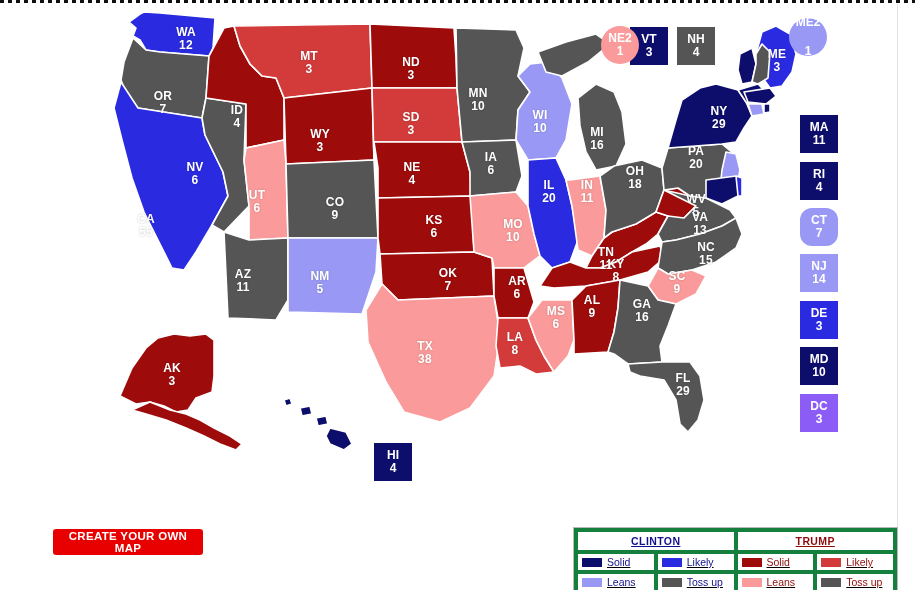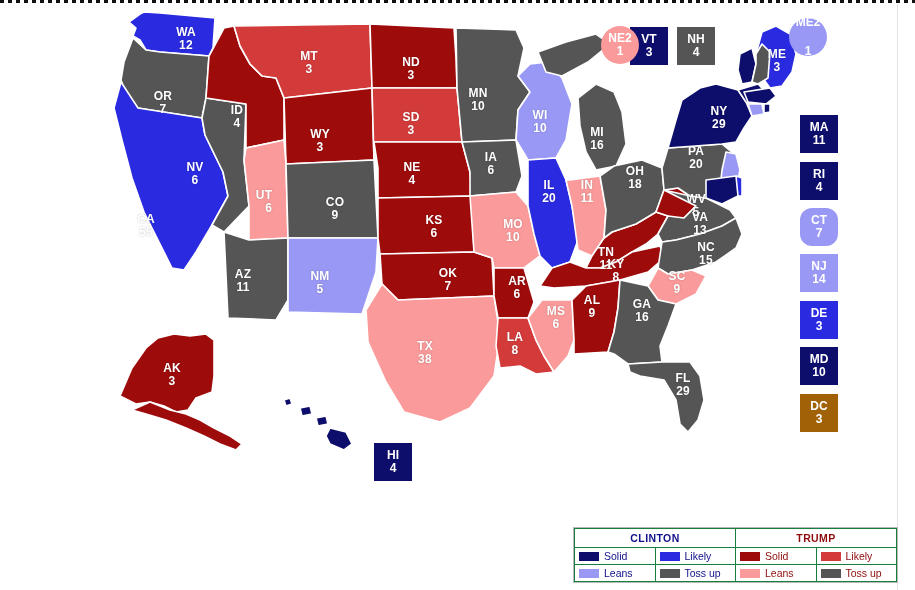--- a/index.html
+++ b/index.html
@@ -106,25 +106,26 @@
     border: 1px solid #b9b9b9;
     background: #ffffff;
     box-sizing: border-box;
   }
   #legend table {
     border-collapse: collapse;
     width: 100%;
     font-size: 10.5px;
   }
   #legend td, #legend th {
-    border: 1px solid #15803d;
+    border: 4px solid #15803d;
     padding: 1px 4px;
     font-weight: normal;
     vertical-align: middle;
     height: 14px;
+    text-decoration: underline;
   }
   #legend th {
     text-align: center;
     font-weight: bold;
     font-size: 10.5px;
     letter-spacing: 0.4px;
     padding: 2px 4px;
   }
   .lg-clinton-head { color: #10108a; }
   .lg-trump-head { color: #8e0b0b; }
@@ -231,21 +232,21 @@
           <span class="ev">4</span>
         </div>
         <div class="slabel" style="left: 309px; top: 63px;">
           <span class="ab">MT</span>
           <span class="ev">3</span>
         </div>
         <div class="slabel" style="left: 320px; top: 141px;">
           <span class="ab">WY</span>
           <span class="ev">3</span>
         </div>
-        <div class="slabel" style="left: 264px; top: 202px; text-align: right;">
+        <div class="slabel" style="left: 257px; top: 202px;">
           <span class="ab">UT</span>
           <span class="ev">6</span>
         </div>
         <div class="slabel" style="left: 335px; top: 209px;">
           <span class="ab">CO</span>
           <span class="ev">9</span>
         </div>
         <div class="slabel" style="left: 243px; top: 281px;">
           <span class="ab">AZ</span>
           <span class="ev">11</span>
@@ -401,41 +402,42 @@
           <span>14</span>
         </div>
         <div class="sbox" style="left: 800px; top: 301px; background: rgb(42, 42, 224);">
           <span>DE</span>
           <span>3</span>
         </div>
         <div class="sbox" style="left: 800px; top: 347px; background: rgb(13, 13, 107);">
           <span>MD</span>
           <span>10</span>
         </div>
-        <div class="sbox" style="left: 800px; top: 394px; background: #a16207;">
+        <div class="sbox" style="left: 800px; top: 394px; background: #8b5cf6;">
           <span>DC</span>
           <span>3</span>
         </div>
         <div class="sbox" style="left: 374px; top: 443px; background: rgb(13, 13, 107);">
           <span>HI</span>
           <span>4</span>
         </div>
       </div>
     <div id="map-circles">
         <div class="scirc" style="left: 557px; top: 26px; background: rgb(250, 154, 154); margin-left: 44px;">
           <span>NE2</span>
           <span>1</span>
         </div>
         <div class="scirc" style="left: 789px; top: 18px; background: rgb(153, 153, 245); gap: 16px;">
           <span>ME2</span>
           <span>1</span>
         </div>
       </div>
   </div>
 
+  <button id="cta-button">CREATE YOUR OWN MAP</button>
 
   <div id="legend">
     <table>
       <tbody>
           <tr>
         <th colspan="2" class="lg-clinton-head">CLINTON</th>
         <th colspan="2" class="lg-trump-head">TRUMP</th>
       </tr>
       </tbody>
         <tbody id="legend-body">

